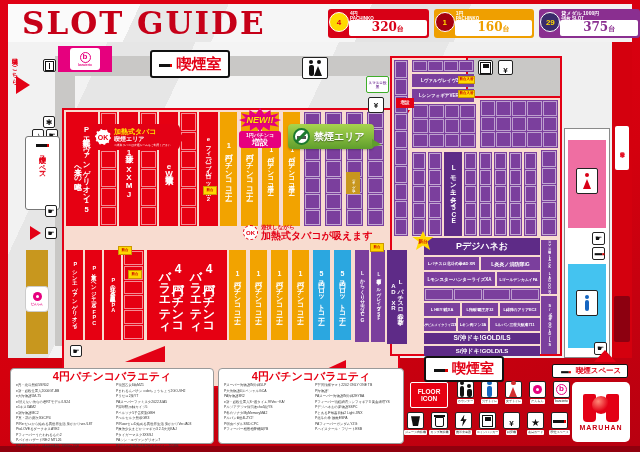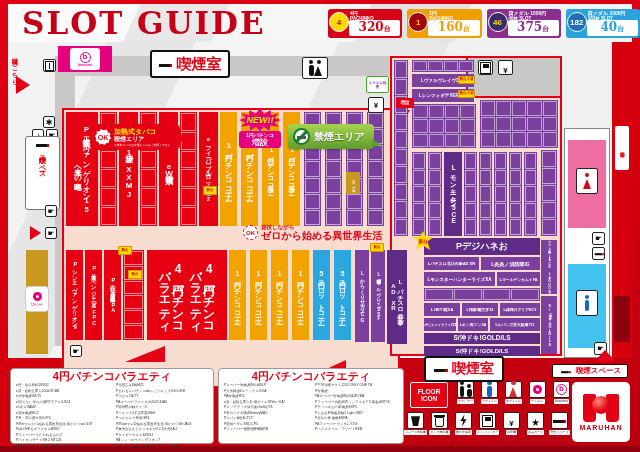--- a/index.html
+++ b/index.html
@@ -136,30 +136,24 @@
           <div class="bl2">PACHINKO</div>
           <div class="bcount" style="color: rgb(216, 0, 22);">320<span class="bunit">台</span></div>
         </div>
         <div class="badge" style="background: rgb(239, 159, 0);">
           <div class="bcirc" style="background: rgb(165, 0, 14); color: rgb(255, 217, 0);">1</div>
           <div class="bl1">1円</div>
           <div class="bl2">PACHINKO</div>
           <div class="bcount" style="color: rgb(239, 159, 0);">160<span class="bunit">台</span></div>
         </div>
         <div class="badge" style="background: rgb(138, 47, 144);">
-          <div class="bcirc" style="background: rgb(58, 43, 107); color: rgb(255, 217, 0);">46</div>
+          <div class="bcirc" style="background: rgb(58, 43, 107); color: rgb(255, 217, 0);">29</div>
           <div class="bl1">貸メダル 1000円</div>
           <div class="bl2">46枚 SLOT</div>
           <div class="bcount" style="color: rgb(138, 47, 144);">375<span class="bunit">台</span></div>
-        </div>
-        <div class="badge" style="background: rgb(42, 163, 220);">
-          <div class="bcirc" style="background: rgb(29, 111, 184); color: rgb(255, 255, 255);">182</div>
-          <div class="bl1">貸メダル 1000円</div>
-          <div class="bl2">182枚 SLOT</div>
-          <div class="bcount" style="color: rgb(42, 163, 220);">40<span class="bunit">台</span></div>
         </div>
       </div>
   </div>
 
   <div class="abs" id="maparea">
 
     <div class="abs walk" style="left:47px;top:14px;width:343px;height:20px"></div>
     <div class="abs walk" style="left:47px;top:14px;width:20px;height:290px"></div>
     <div class="abs walk" style="left:54px;top:302px;width:336px;height:12px;background:#dddcda"></div>
 
@@ -595,21 +589,21 @@
     </div>
     <div class="abs" style="left:358px;top:34px;width:23px;height:17px;background:#fff;border:1.5px solid #3fae2a;border-radius:2px;display:flex;align-items:center;justify-content:center;z-index:7">
       <span style="font-size:3.5px;color:#7b3f9d;font-weight:bold;text-align:center">スマスロ設置</span>
     </div>
     <div class="abs icbox cardg" style="left:360px;top:55px;width:16px;height:16px;z-index:7"></div>
 
     <div class="abs" style="left:235px;top:182px;display:flex;align-items:center;gap:3px;z-index:6">
       <span class="okc" style="width:15px;height:15px;font-size:6px">OK</span>
       <span>
         <div style="color:#e30015;font-weight:bold;font-size:5.5px;line-height:6px">遊技しながら</div>
-        <div style="color:#e30015;font-weight:bold;font-size:10px;line-height:11px">ゼロから始める異世界生活</div>
+        <div style="color:#e30015;font-weight:bold;font-size:10px;line-height:11px">加熱式タバコが吸えます</div>
       </span>
     </div>
 
     <div class="abs tag" style="left:388px;top:56px;width:18px;height:10px;font-size:4.5px;background:#e30015;color:#fff;border:none">増設</div>
     <div class="abs tri" style="left:392px;top:68px;border-left:5px solid transparent;border-right:5px solid transparent;border-top:8px solid #e30015"></div>
   </div>
 
   <div class="abs tri" style="left:125px;top:346px;border-left:40px solid transparent;border-bottom:16px solid #e30015;z-index:4"></div>
   <div class="abs tri" style="left:320px;top:360px;border-left:26px solid transparent;border-bottom:12px solid #e30015;z-index:4"></div>
 

